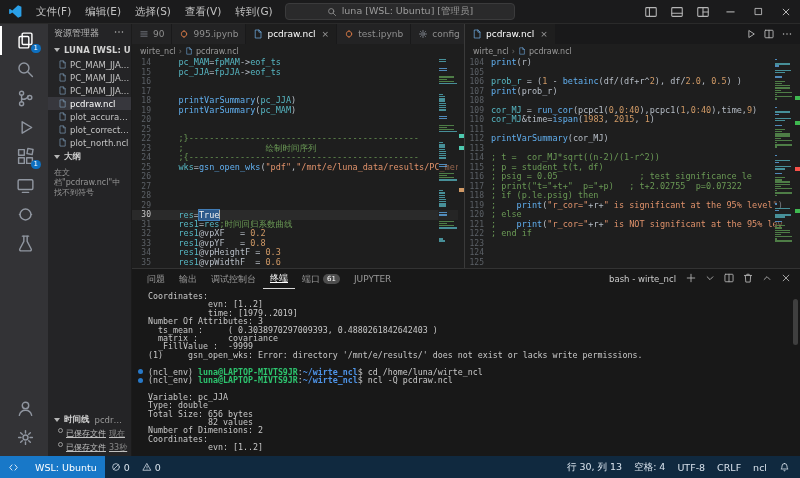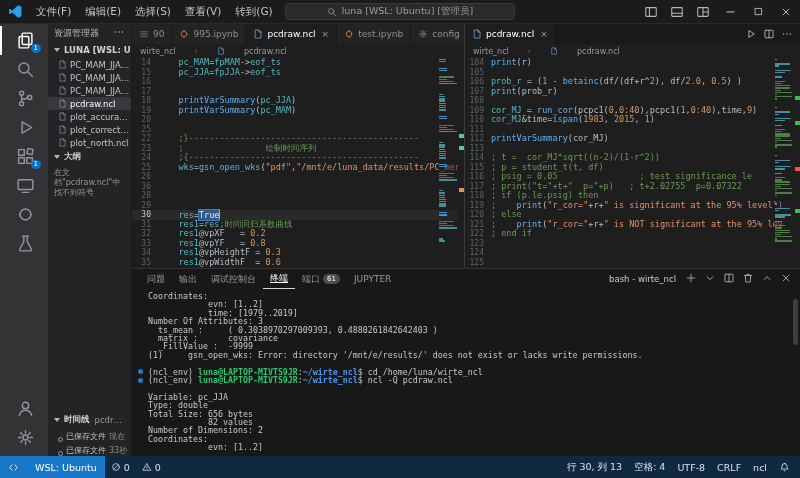--- a/index.html
+++ b/index.html
@@ -42,38 +42,38 @@
           font-weight:bold;color:#d2d2d2;flex:none;white-space:nowrap;overflow:hidden;}
   .chev{width:0;height:0;border-left:3px solid transparent;border-right:3px solid transparent;
         border-top:4px solid #b6b6b6;margin:0 2px;flex:none;}
   .file-row{height:13px;display:flex;align-items:center;gap:3px;padding-left:10px;font-size:8.5px;
             color:#c5c5c5;white-space:nowrap;overflow:hidden;flex:none;}
   .file-row .file-label{overflow:hidden;text-overflow:ellipsis;}
   .file-row.selected{background:#37373d;color:#ffffff;}
   .outline-msg{padding:3px 6px;font-size:8px;line-height:10px;color:#969696;flex:none;}
   .sb-grow{flex:1;}
   .tl-file{font-weight:normal;color:#9a9a9a;margin-left:3px;overflow:hidden;text-overflow:ellipsis;}
-  .tl-entry{height:14px;display:flex;align-items:flex-end;gap:3px;padding:0 6px 0 10px;font-size:8px;
-            color:#c0c0c0;flex:none;white-space:nowrap;}
+  .tl-entry{height:14px;display:flex;align-items:flex-start;gap:3px;padding:0 6px 0 10px;font-size:8px;
+            color:#c0c0c0;flex:none;white-space:nowrap;text-decoration:underline;}
   .circ{width:5px;height:5px;border:1px solid #9a9a9a;border-radius:50%;flex:none;}
   .tl-time{margin-left:auto;color:#8a8a8a;}
 
   
   .editor-area{flex:1;display:flex;flex-direction:column;min-width:0;}
   .groups{display:flex;height:244px;min-width:0;}
   .group{display:flex;flex-direction:column;min-width:0;position:relative;}
   #group-left{width:332px;flex:none;}
   #group-right{flex:1;border-left:1px solid #3a3a3a;}
   .tabbar{height:20px;background:#19191a;display:flex;align-items:stretch;overflow:hidden;flex:none;}
   .tab{display:flex;align-items:center;gap:4px;padding:0 7px;font-size:9px;background:#232324;
        color:#8f8f8f;border-right:1px solid #19191a;white-space:nowrap;}
   .tab.active{background:#1e1e1e;color:#ffffff;}
   .tab-close{font-size:9px;color:#9a9a9a;margin-left:2px;}
   .tab-actions{margin-left:auto;display:flex;align-items:center;gap:6px;padding:0 7px;color:#b9b9b9;}
-  .breadcrumb{height:14px;display:flex;align-items:center;gap:19px;padding:0 8px;font-size:8px;
+  .breadcrumb{height:14px;display:flex;align-items:center;gap:3px;padding:0 8px;font-size:8px;
               color:#9a9a9a;flex:none;white-space:nowrap;overflow:hidden;}
   .breadcrumb .sep{color:#6f6f6f;}
   .code{flex:1;position:relative;overflow:hidden;font-family:"DejaVu Sans Mono",monospace;
         font-size:8.5px;line-height:9.5px;}
   .code-line{display:flex;height:9.5px;white-space:pre;}
   .code-line.cur{background:rgba(255,255,255,0.055);}
   .gut{width:26px;flex:none;text-align:right;padding-right:7px;color:#5c6167;font-size:8px;}
   .cur .gut{color:#c6c6c6;}
   .lc{white-space:pre;}
   .tk-v{color:#56b6c2;} .tk-fn{color:#61afef;} .tk-pl{color:#b6bdc6;}
@@ -456,21 +456,21 @@
                 <div class="code-line"><span class="gut">17</span><span class="lc"></span></div>
                 <div class="code-line"><span class="gut">18</span><span class="lc"><span class="tk-pl">    </span><span class="tk-fn">printVarSummary</span><span class="tk-pl">(</span><span class="tk-v">pc_JJA</span><span class="tk-pl">)</span></span></div>
                 <div class="code-line"><span class="gut">19</span><span class="lc"><span class="tk-pl">    </span><span class="tk-fn">printVarSummary</span><span class="tk-pl">(</span><span class="tk-v">pc_MAM</span><span class="tk-pl">)</span></span></div>
                 <div class="code-line"><span class="gut">20</span><span class="lc"></span></div>
                 <div class="code-line"><span class="gut">25</span><span class="lc"></span></div>
                 <div class="code-line"><span class="gut">22</span><span class="lc"><span class="tk-cm">    ;}---------------------------------------------</span></span></div>
                 <div class="code-line"><span class="gut">23</span><span class="lc"><span class="tk-cm">    ;                绘制时间序列</span></span></div>
                 <div class="code-line"><span class="gut">24</span><span class="lc"><span class="tk-cm">    ;{---------------------------------------------</span></span></div>
                 <div class="code-line"><span class="gut">25</span><span class="lc"><span class="tk-v">    wks</span><span class="tk-pl">=</span><span class="tk-fn">gsn_open_wks</span><span class="tk-pl">(</span><span class="tk-st">"pdf"</span><span class="tk-pl">,</span><span class="tk-st">"/mnt/e/luna_data/results/PC_merge_cor</span></span></div>
                 <div class="code-line"><span class="gut">26</span><span class="lc"></span></div>
-                <div class="code-line"><span class="gut">36</span><span class="lc"></span></div>
+                <div class="code-line"><span class="gut">27</span><span class="lc"></span></div>
                 <div class="code-line"><span class="gut">28</span><span class="lc"></span></div>
                 <div class="code-line"><span class="gut">29</span><span class="lc"></span></div>
                 <div class="code-line cur"><span class="gut">30</span><span class="lc"><span class="tk-v">    res</span><span class="tk-pl">=</span><span class="tk-sel">True</span><span class="caret"></span></span></div>
                 <div class="code-line"><span class="gut">31</span><span class="lc"><span class="tk-v">    res1</span><span class="tk-pl">=</span><span class="tk-v">res</span><span class="tk-cm">;时间回归系数曲线</span></span></div>
                 <div class="code-line"><span class="gut">32</span><span class="lc"><span class="tk-v">    res1</span><span class="tk-pl">@vpXF</span><span class="tk-pl">   = </span><span class="tk-nu">0.2</span></span></div>
                 <div class="code-line"><span class="gut">33</span><span class="lc"><span class="tk-v">    res1</span><span class="tk-pl">@vpYF</span><span class="tk-pl">   = </span><span class="tk-nu">0.8</span></span></div>
                 <div class="code-line"><span class="gut">34</span><span class="lc"><span class="tk-v">    res1</span><span class="tk-pl">@vpHeightF</span><span class="tk-pl"> = </span><span class="tk-nu">0.3</span></span></div>
                 <div class="code-line"><span class="gut">35</span><span class="lc"><span class="tk-v">    res1</span><span class="tk-pl">@vpWidthF</span><span class="tk-pl">  = </span><span class="tk-nu">0.6</span></span></div>
               </div>
             <div class="minimap" id="mm-left">

